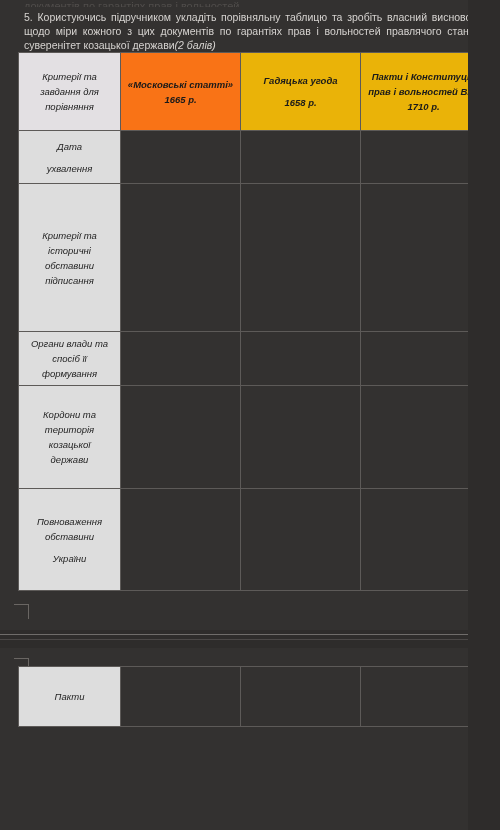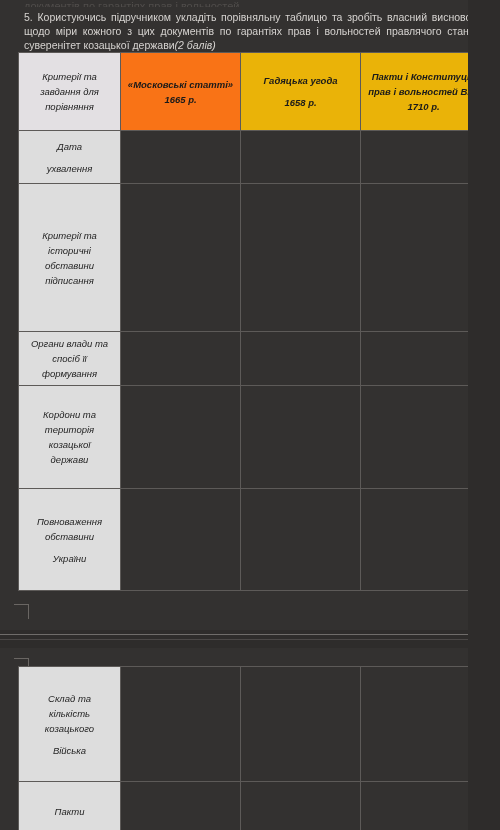--- a/index.html
+++ b/index.html
@@ -248,30 +248,20 @@
 
   <table class="tbl" id="table-part-2">
     <colgroup>
       <col style="width:102px">
         <col style="width:120px">
         <col style="width:120px">
         <col style="width:126px">
     </colgroup>
     <tbody>
       <tr>
-        <td class="crit" style="height:115px">
-          <span>Склад та кількість козацького</span>
-          <span class="sp"></span>
-          <span>Війська</span>
-        </td>
-        <td class="empty"></td>
-        <td class="empty"></td>
-        <td class="empty"></td>
-      </tr>
-      <tr>
         <td class="crit" style="height:60px">
           <span>Пакти</span>
         </td>
         <td class="empty"></td>
         <td class="empty"></td>
         <td class="empty"></td>
       </tr>
     </tbody>
   </table>
 

